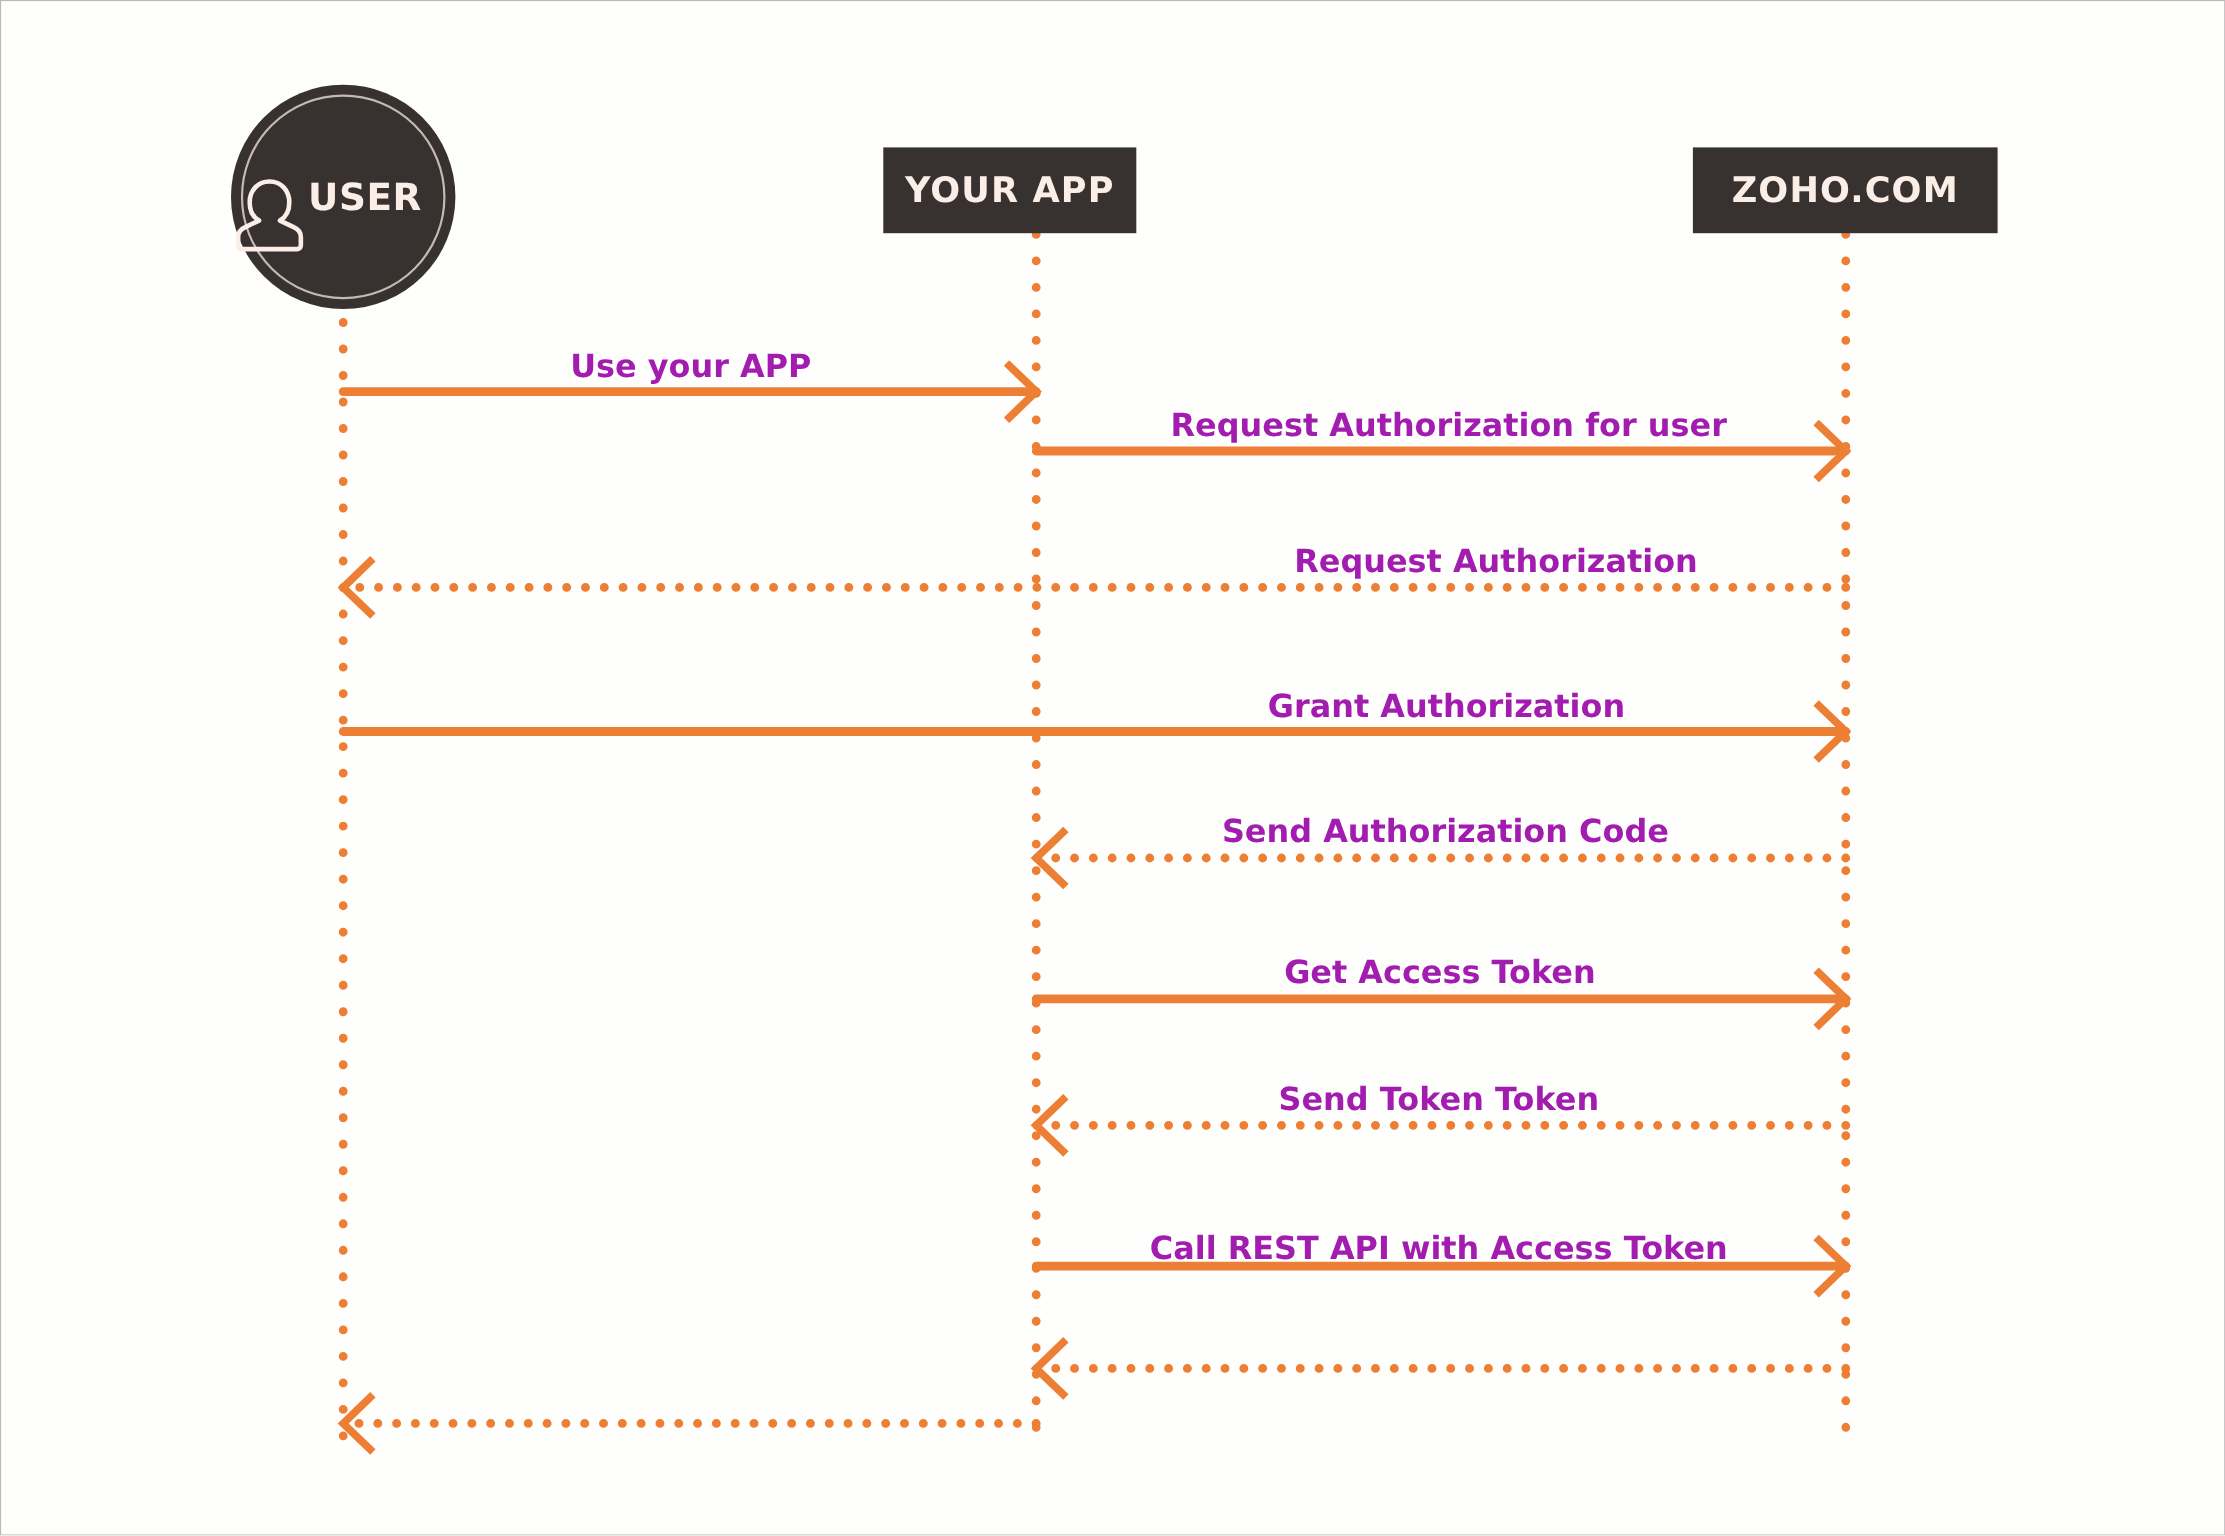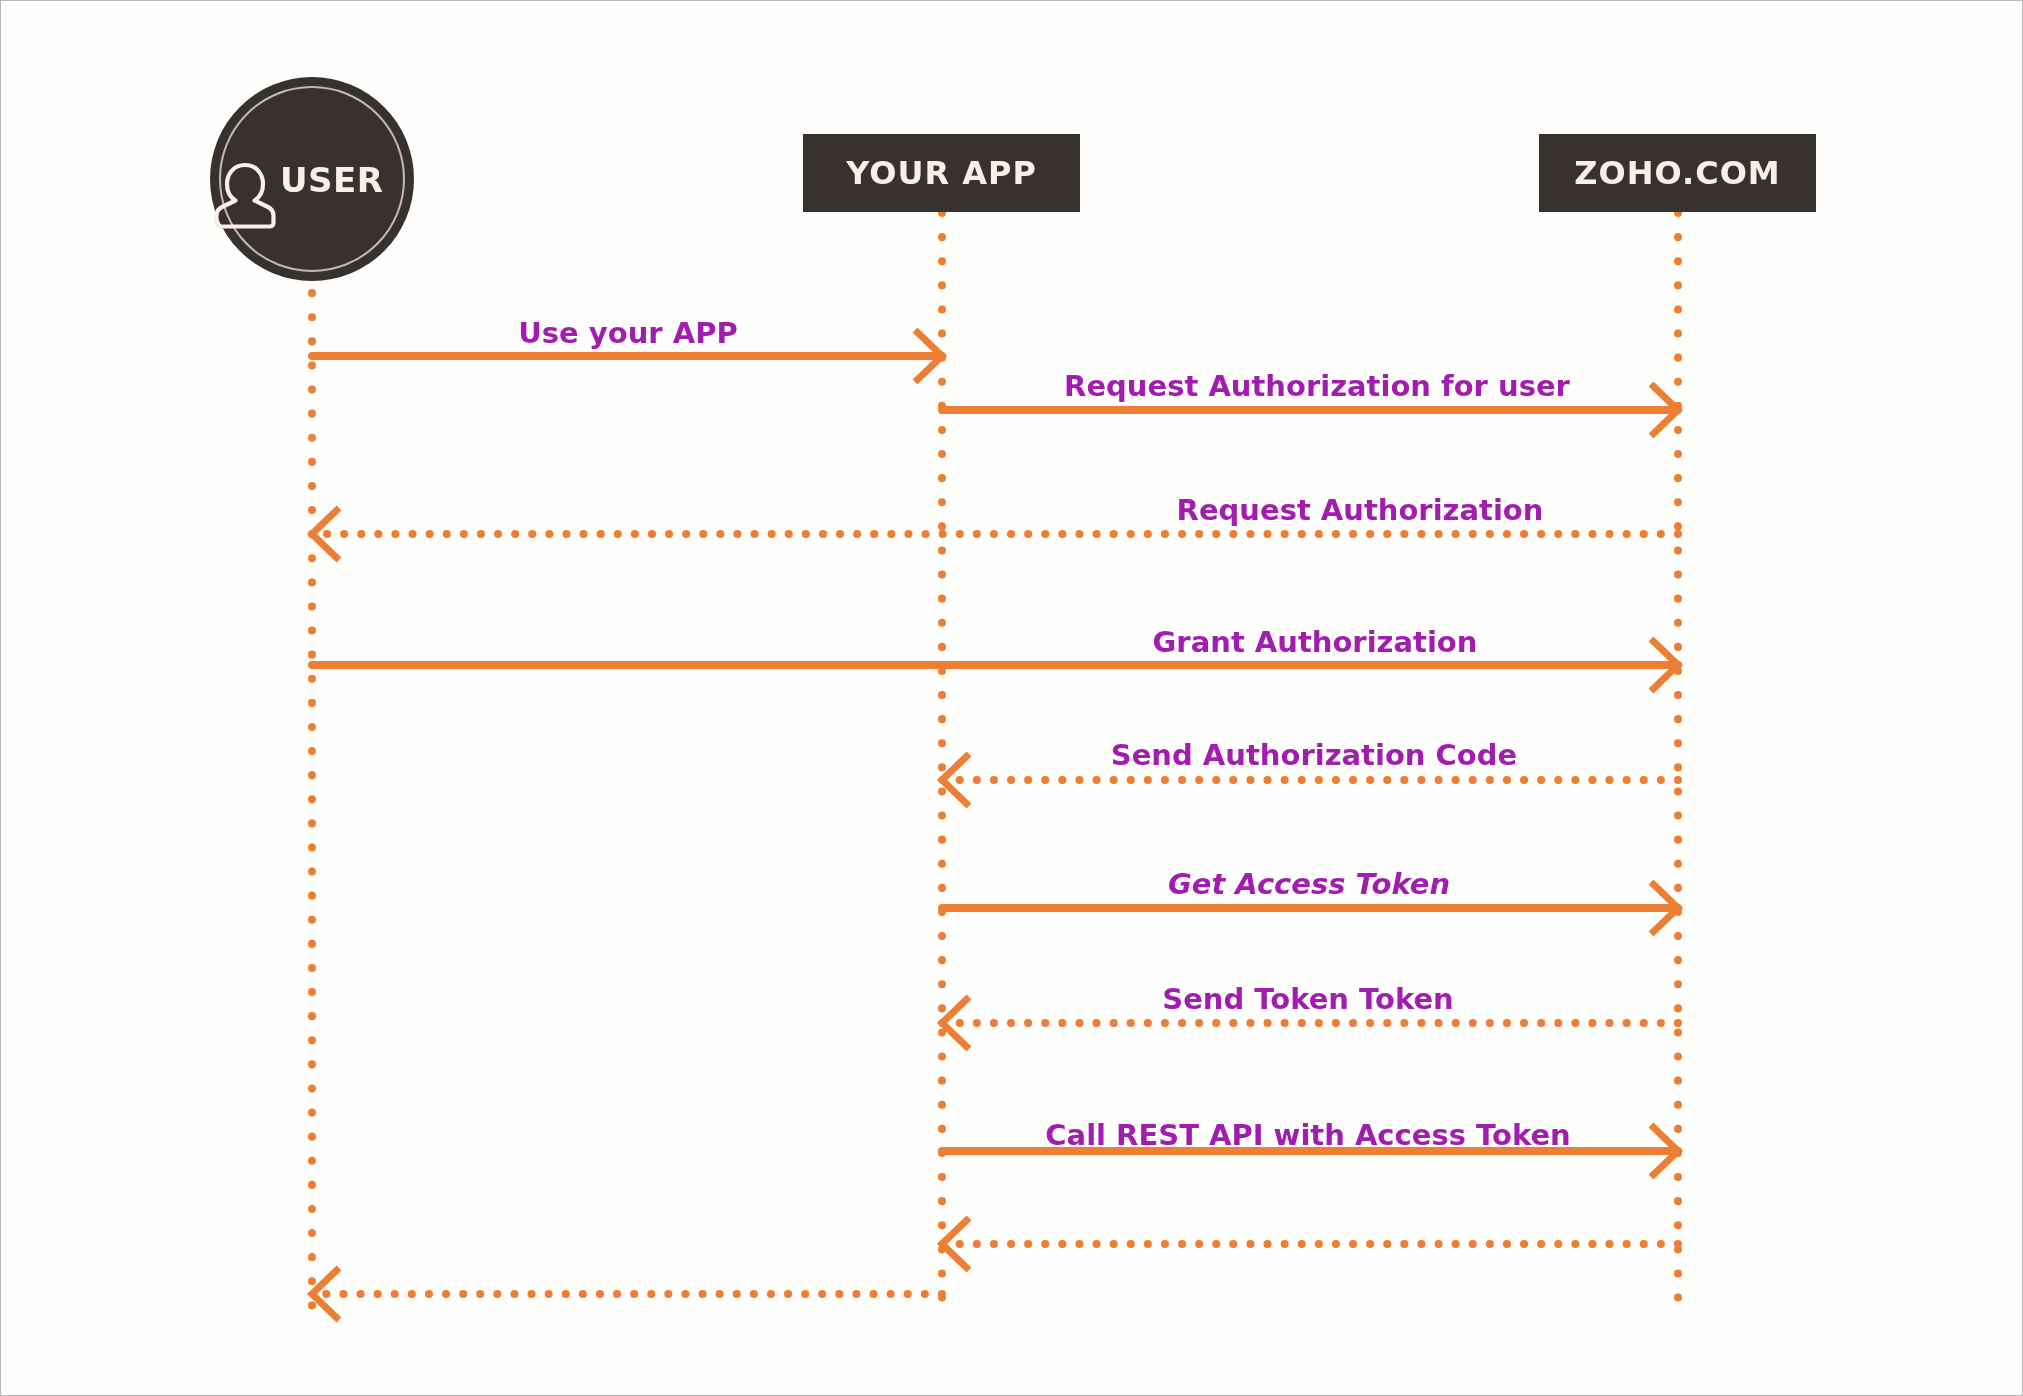--- a/index.html
+++ b/index.html
@@ -83,21 +83,21 @@
     color: #fbeee6;
     display: flex;
     align-items: center;
     justify-content: center;
     font-size: 32px;
     font-weight: bold;
     letter-spacing: 1px;
     height: 78px;
     font-family: "DejaVu Sans", "Liberation Sans", sans-serif;
   }
-  #actor-yourapp { left: 802px; top: 133px; width: 277px; }
+  #actor-yourapp { left: 802px; top: 133px; width: 230px; }
   #actor-zoho    { left: 1538px; top: 133px; width: 277px; align-items: center; }
 
   
   .msg-label {
     position: absolute;
     color: #a21caf;
     font-size: 29px;
     font-weight: bold;
     white-space: nowrap;
     line-height: 1;
@@ -178,18 +178,18 @@
   <div class="actor-box" id="actor-zoho">
     <span>ZOHO.COM</span>
   </div>
 
   <div id="labels-layer">
       <div class="msg-label" style="left: 627px; top: 318px; transform: translateX(-50%);">Use your APP</div>
       <div class="msg-label" style="left: 1316px; top: 371px; transform: translateX(-50%);">Request Authorization for user</div>
       <div class="msg-label" style="left: 1359px; top: 495px; transform: translateX(-50%);">Request Authorization</div>
       <div class="msg-label" style="left: 1314px; top: 627px; transform: translateX(-50%);">Grant Authorization</div>
       <div class="msg-label" style="left: 1313px; top: 740px; transform: translateX(-50%);">Send Authorization Code</div>
-      <div class="msg-label" style="left: 1308px; top: 869px; transform: translateX(-50%); font-style: italic;">Get Access Token</div>
+      <div class="msg-label" style="left: 1308px; top: 869px; transform: translateX(-50%);">Get Access Token</div>
       <div class="msg-label" style="left: 1307px; top: 984px; transform: translateX(-50%);">Send Token Token</div>
       <div class="msg-label" style="left: 1307px; top: 1080px; transform: translateX(-50%); margin-top: 40px;">Call REST API with Access Token</div>
     </div>
 
 </div>
 
 </body></html>

